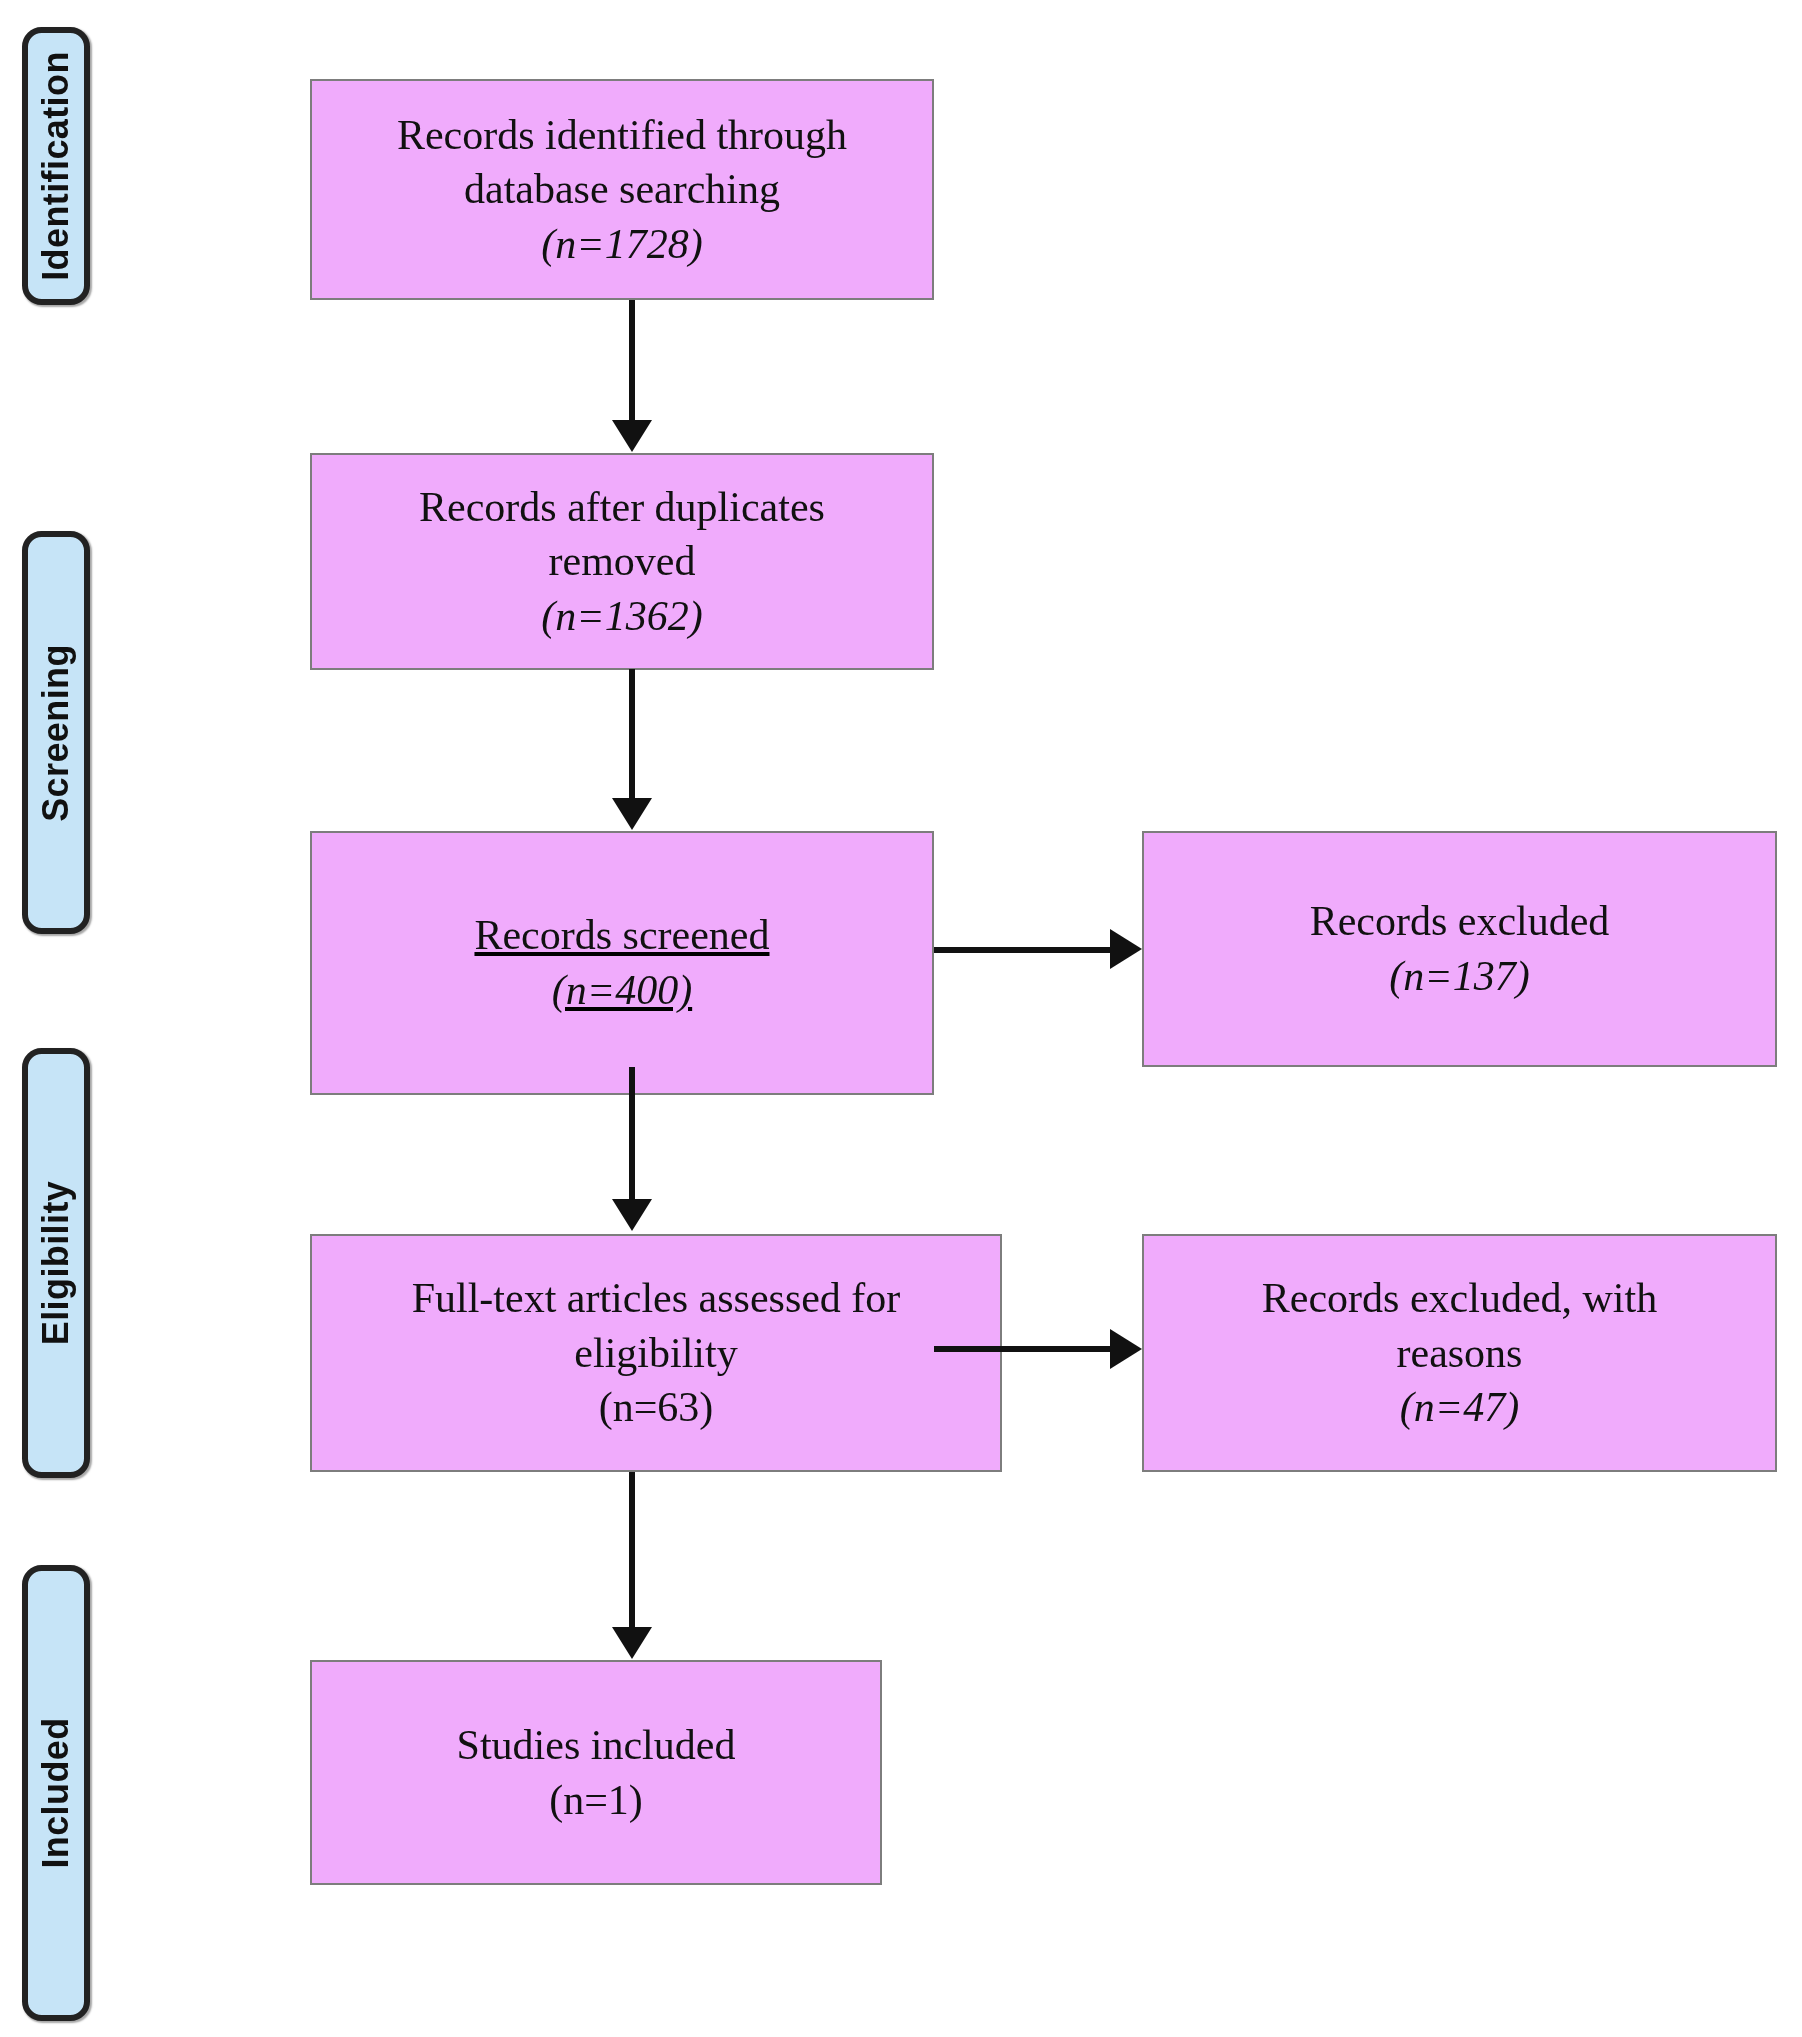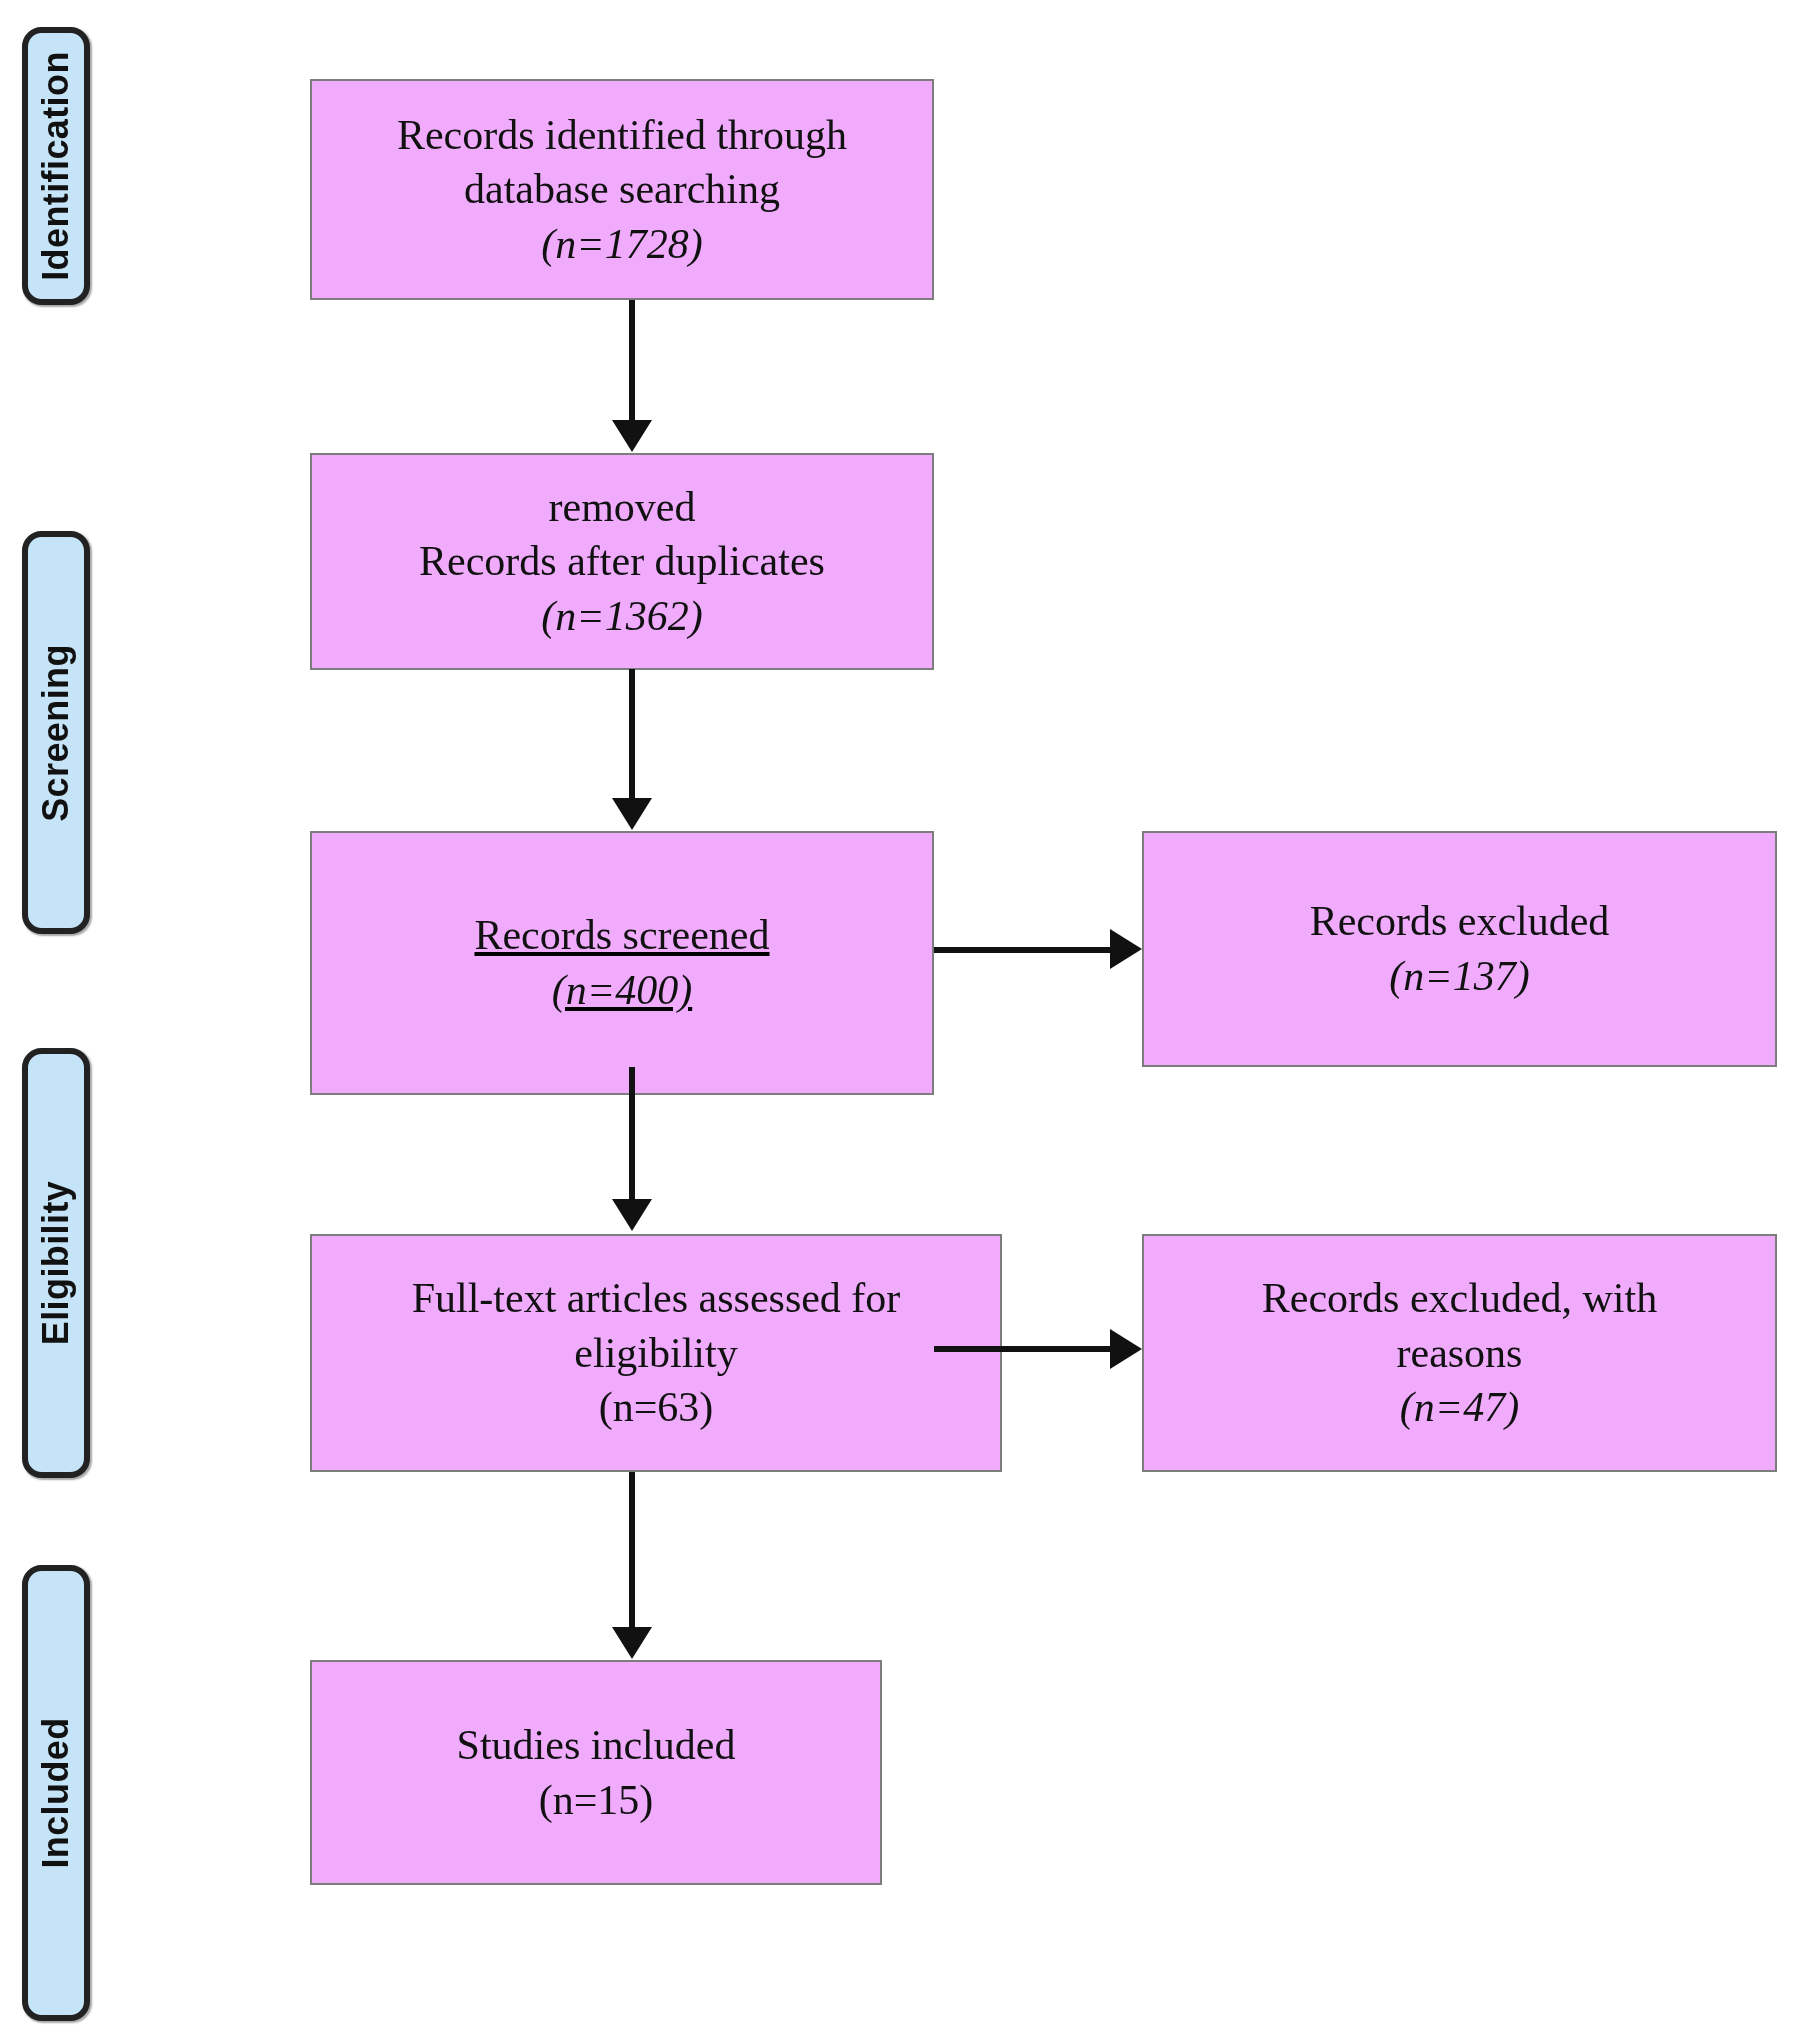--- a/index.html
+++ b/index.html
@@ -104,22 +104,22 @@
       <span class="line">database searching</span>
       <span class="nval ital">(n=1728)</span>
     </div>
   </div>
 
   <div class="vline" style="left:629px; top:300px; height:123px;"></div>
   <div class="varrow" style="left:612px; top:420px;"></div>
 
   <div class="fbox" style="left:310px; top:453px; width:624px; height:217px;">
     <div class="inner">
+      <span class="line">Records after duplicates</span>
       <span class="line">removed</span>
-      <span class="line">Records after duplicates</span>
       <span class="nval ital">(n=1362)</span>
     </div>
   </div>
 
   <div class="vline" style="left:629px; top:669px; height:132px;"></div>
   <div class="varrow" style="left:612px; top:798px;"></div>
 
   <div class="fbox" style="left:310px; top:831px; width:624px; height:264px;text-decoration:underline;">
     <div class="inner">
       <span class="line">Records screened</span>
@@ -158,18 +158,18 @@
       <span class="nval ital">(n=47)</span>
     </div>
   </div>
 
   <div class="vline" style="left:629px; top:1472px; height:159px;"></div>
   <div class="varrow" style="left:612px; top:1627px;"></div>
 
   <div class="fbox" style="left:310px; top:1660px; width:572px; height:225px;">
     <div class="inner">
       <span class="line">Studies included</span>
-      <span class="nval">(n=15)</span>
+      <span class="nval">(n=1)</span>
     </div>
   </div>
 
 </div>
 
 
 </body></html>

